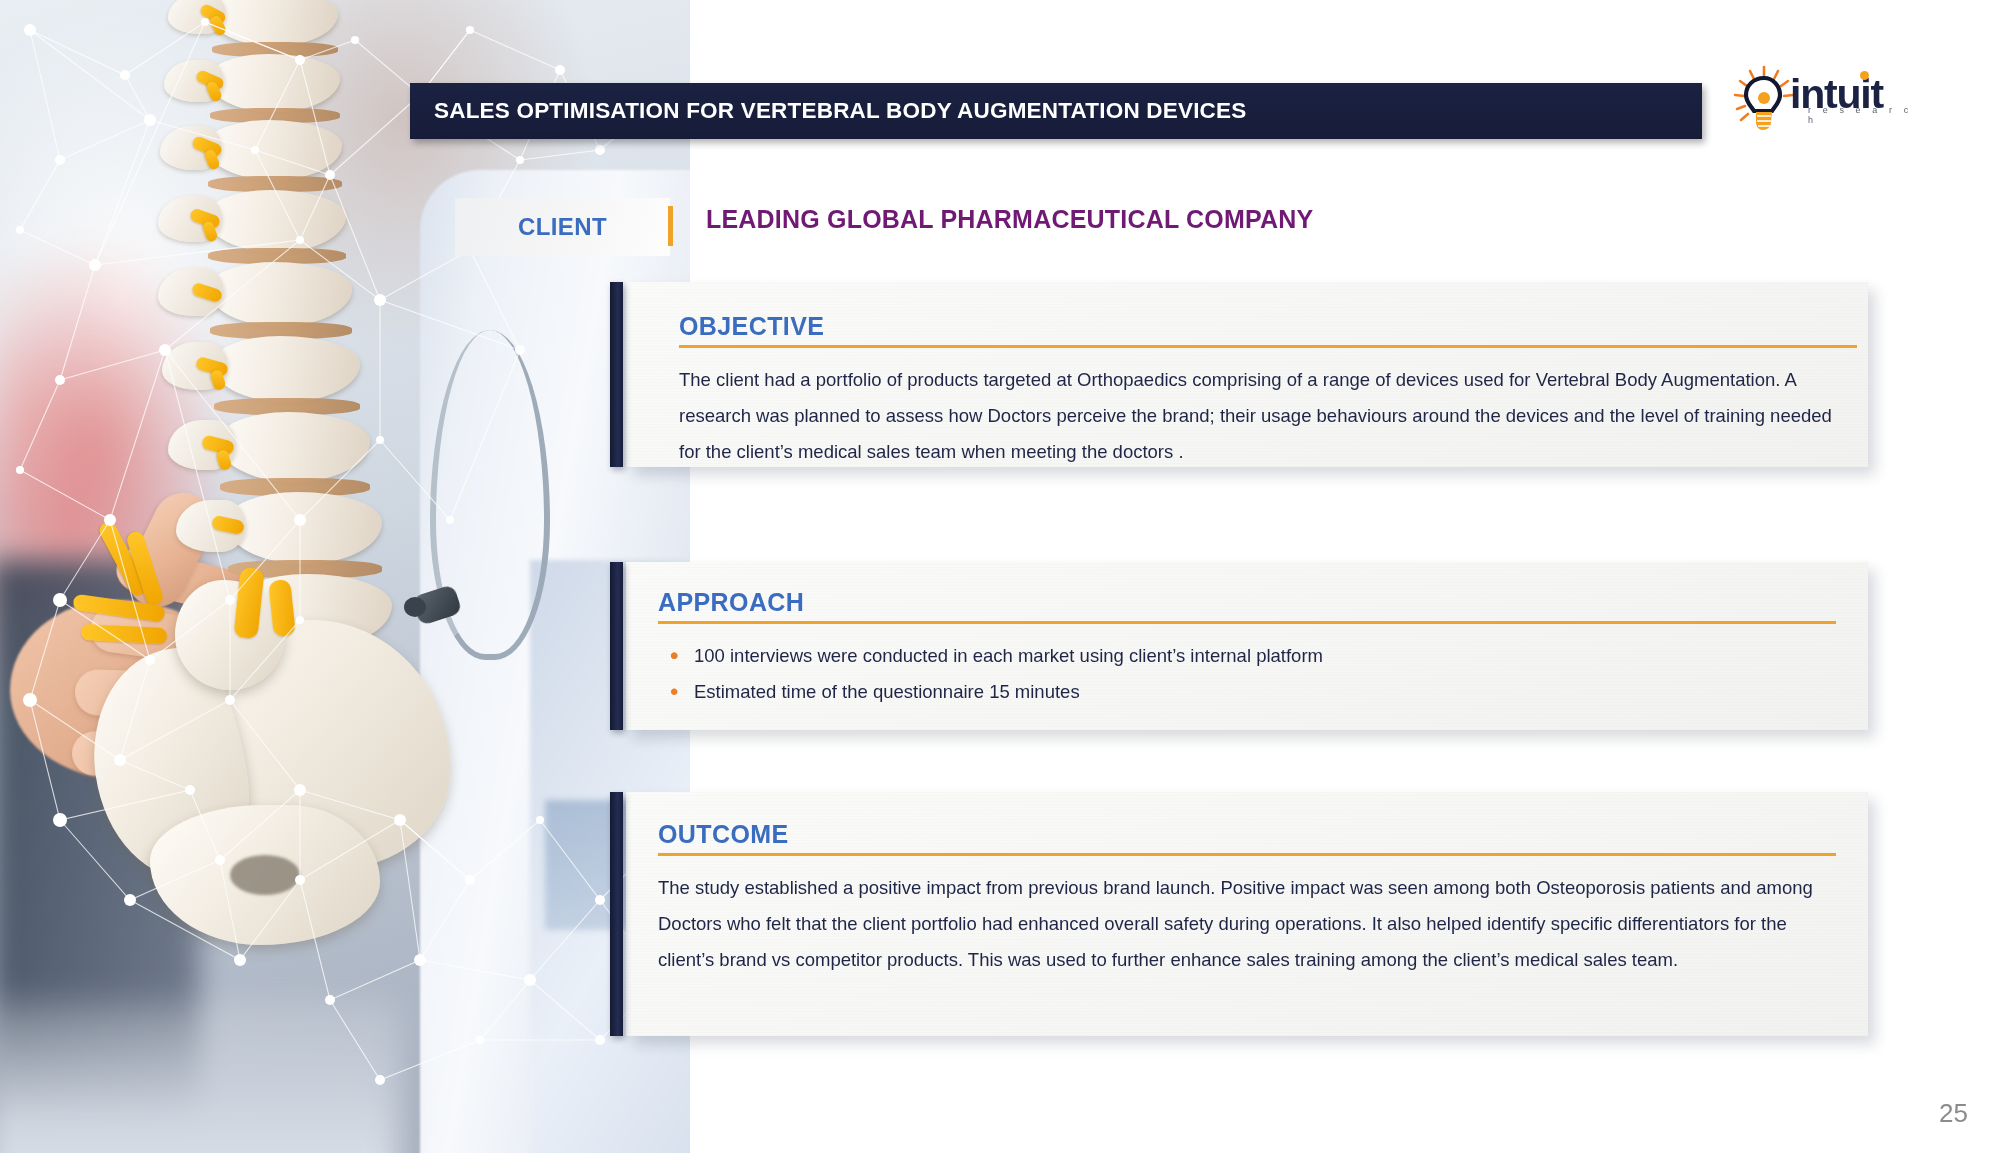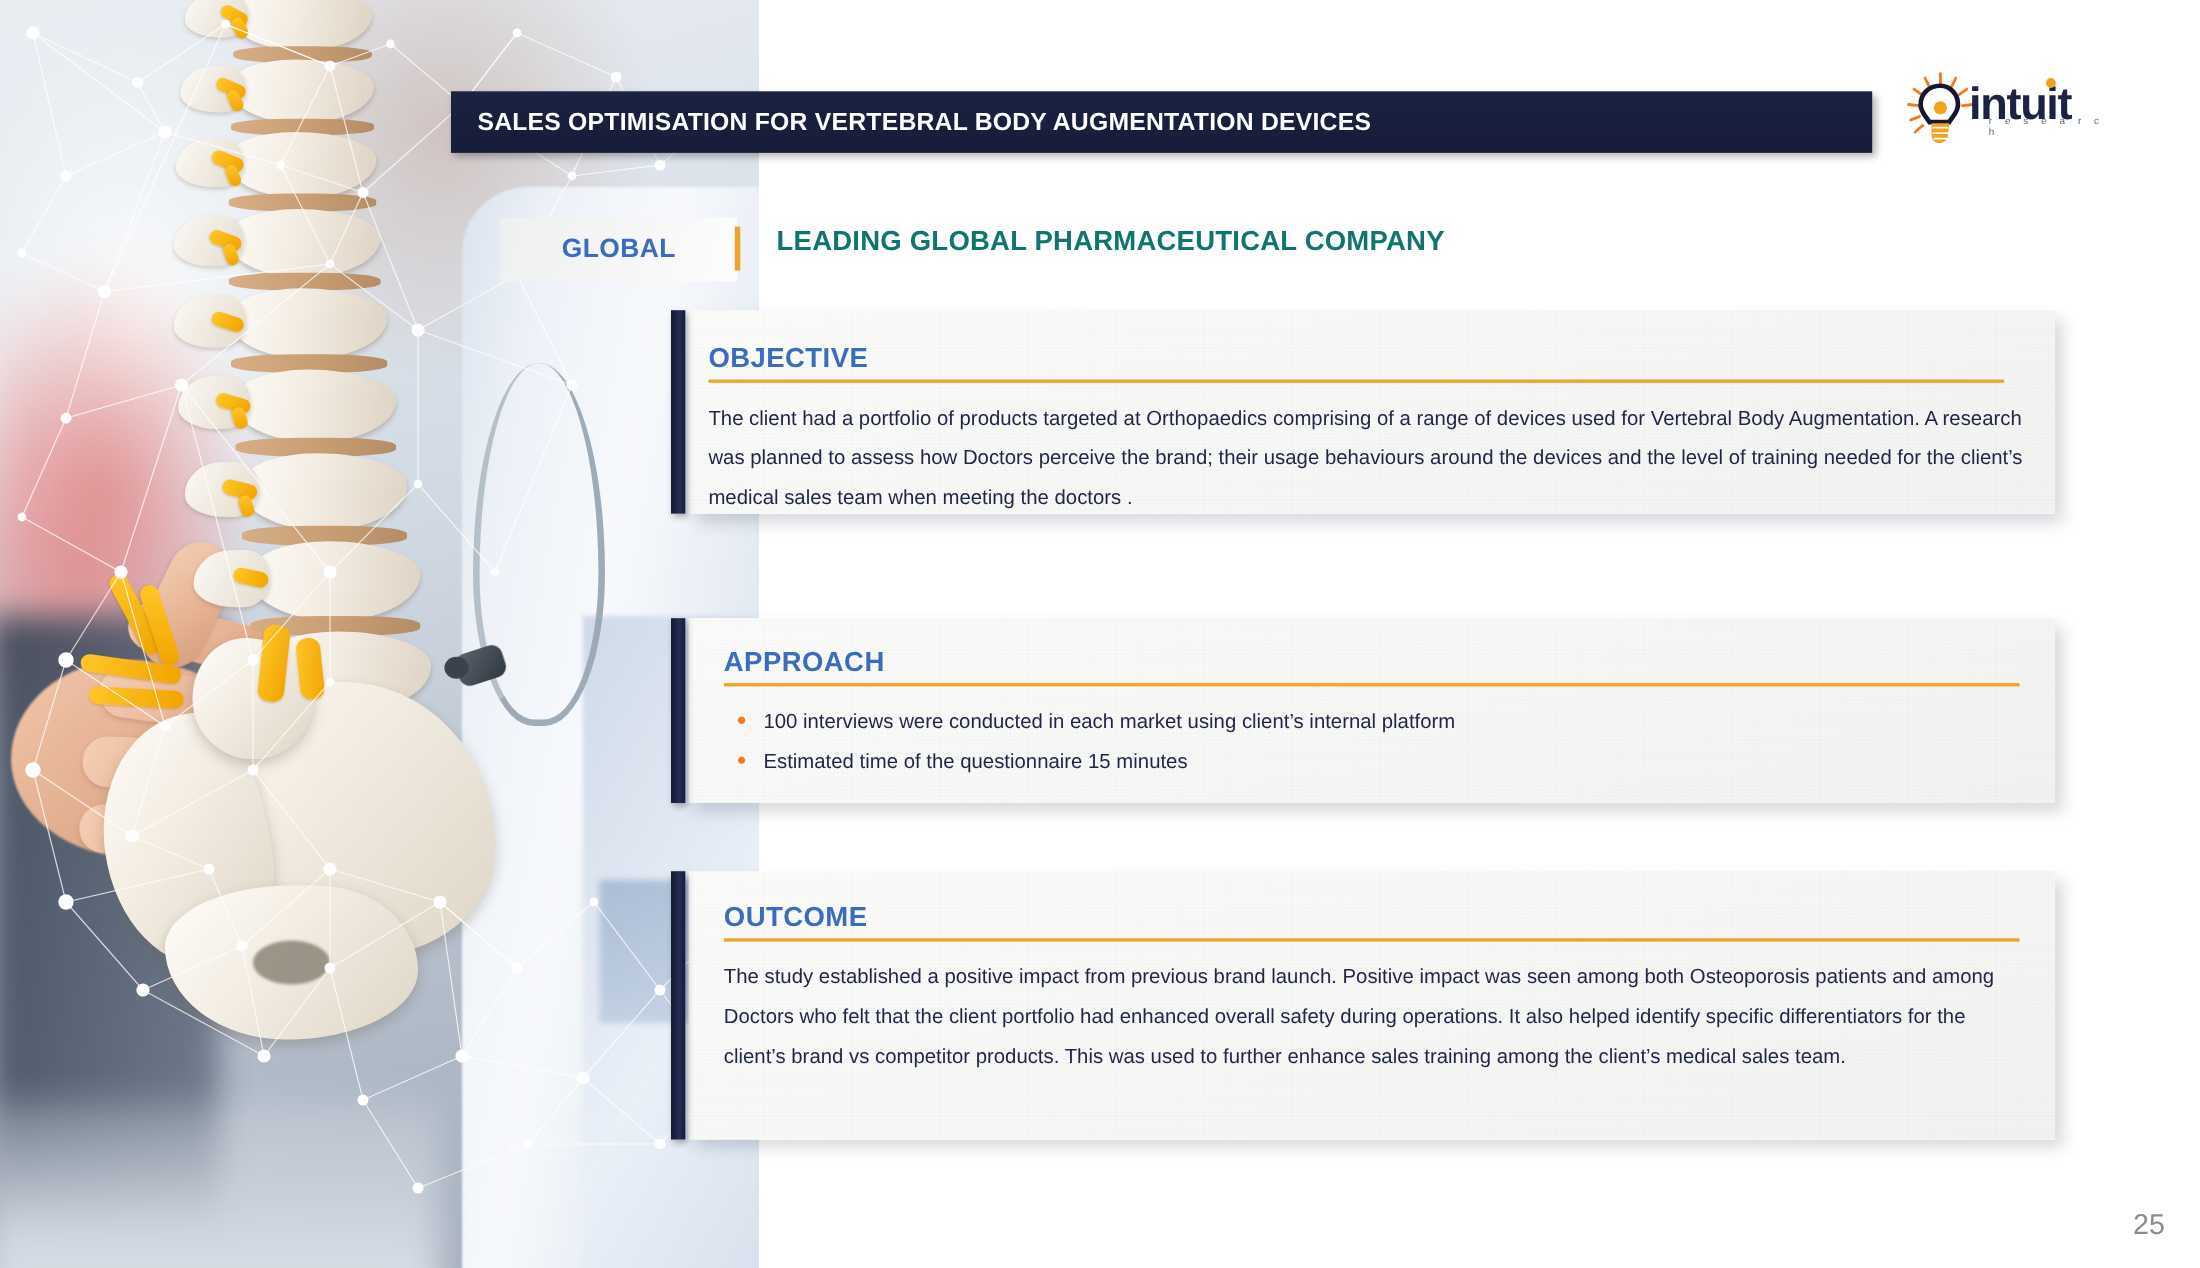--- a/index.html
+++ b/index.html
@@ -106,38 +106,38 @@
   #logo .bulbdot { position:absolute; left:132px; top:9px; width:9px; height:9px;
     border-radius:50%; background:#f5a11e; }
 
   
   #clientbox { position:absolute; left:455px; top:198px; width:215px; height:58px;
      background:linear-gradient(105deg,#eff0f1 0%,#f6f6f7 55%,#fdfdfd 100%); }
   #clientbox .lbl { position:absolute; left:0; top:0; width:215px; height:58px;
      display:flex; align-items:center; justify-content:center;
      color:#3a6cbf; font-size:24px; font-weight:700; letter-spacing:.4px; }
   #clientdiv { position:absolute; left:668px; top:206px; width:5px; height:40px; background:#f0a32a; }
-  #clientval { position:absolute; left:706px; top:205px; color:#0f766e; font-size:25px;
+  #clientval { position:absolute; left:706px; top:205px; color:#701a75; font-size:25px;
      font-weight:700; letter-spacing:.2px; white-space:nowrap; }
 
   
   .card { position:absolute; background:
       repeating-linear-gradient(0deg, rgba(0,0,0,.010) 0 1px, rgba(255,255,255,0) 1px 3px),
       repeating-linear-gradient(90deg, rgba(0,0,0,.008) 0 1px, rgba(255,255,255,0) 1px 4px),
       linear-gradient(160deg,#fbfbfa 0%,#f7f7f5 50%,#f2f2f0 100%);
       box-shadow:7px 8px 13px rgba(25,35,60,.17); }
   .card .bar { position:absolute; left:-16px; top:0; width:13px; height:100%;
       background:linear-gradient(90deg,#141a33,#242d52 60%,#161d3a);
       box-shadow:2px 3px 6px rgba(20,25,50,.32); }
   .card h2 { color:#3a6cbf; font-size:25px; font-weight:700; letter-spacing:.4px; }
   .card .rule { height:3px; background:#f0a32a; }
   .card p, .card li { color:#1f2547; font-size:18.5px; line-height:36px; }
 
   #card-objective { left:626px; top:282px; width:1242px; height:185px; }
-  #card-objective .inner { padding:30px 28px 0 18px; }
+  #card-objective .inner { padding:30px 28px 0 32px;margin-left:21px; }
   #card-objective .rule { margin:4px 0 0 0; width:1178px; }
   #card-objective p { margin-top:14px; }
 
   #card-approach { left:626px; top:562px; width:1242px; height:168px; }
   #card-approach .inner { padding:26px 28px 0 32px; }
   #card-approach .rule { margin:4px 0 0 0; width:1178px; }
   #card-approach ul { list-style:none; margin-top:14px; }
   #card-approach li { position:relative; padding-left:36px; }
   #card-approach li .bul { position:absolute; left:12px; top:0; color:#ee7e23; font-size:24px; line-height:36px; }
 
@@ -359,21 +359,21 @@
         <line x1="29" y1="57" x2="43" y2="57"></line>
         <line x1="30" y1="62" x2="42" y2="62"></line>
       </g>
     </svg>
     <div class="wordmark">intuit</div>
     <div class="bulbdot"></div>
     <div class="sub">r e s e a r c h</div>
   </div>
 
   <div id="clientbox">
-    <div class="lbl">GLOBAL</div>
+    <div class="lbl">CLIENT</div>
   </div>
   <div id="clientdiv"></div>
   <div id="clientval">LEADING GLOBAL PHARMACEUTICAL COMPANY</div>
 
   <div class="card" id="card-objective">
     <div class="bar"></div>
     <div class="inner">
       <h2>OBJECTIVE</h2>
       <div class="rule"></div>
       <p>The client had a portfolio of products targeted at Orthopaedics comprising of a range of devices used for Vertebral Body Augmentation. A research was planned to assess how Doctors perceive the brand; their usage behaviours around the devices and the level of training needed for the client’s medical sales team when meeting the doctors .</p>

